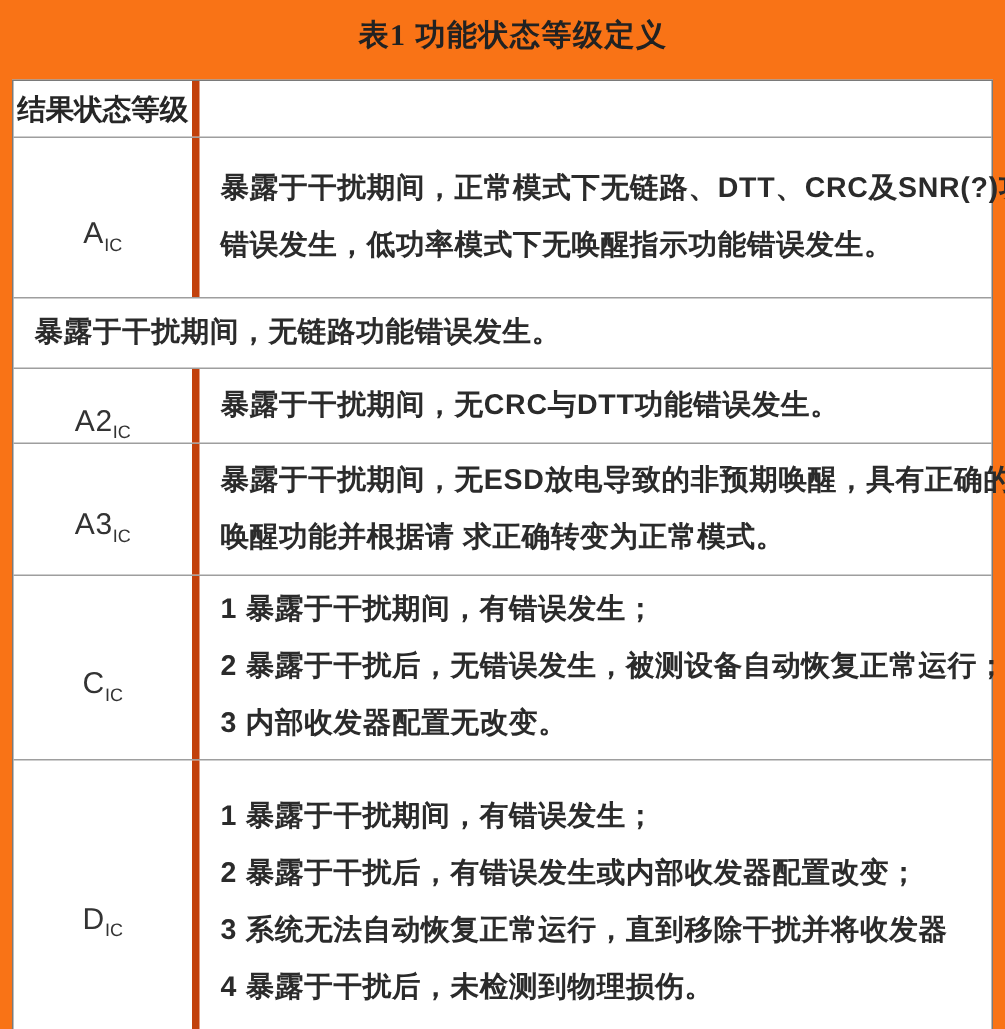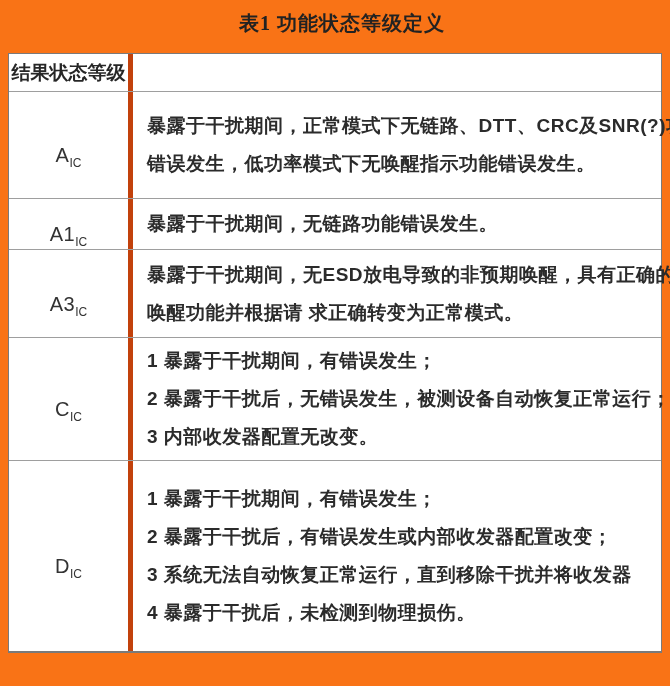--- a/index.html
+++ b/index.html
@@ -118,28 +118,33 @@
       <div class="cell-level">
         <span class="level-label"><span>A</span><sub>IC</sub></span>
       </div>
       <div class="cell-req">
         <div class="req-line">暴露于干扰期间，正常模式下无链路、DTT、CRC及SNR(?)功能</div>
         <div class="req-line">错误发生，低功率模式下无唤醒指示功能错误发生。</div>
       </div>
     </div>
 
     <div class="row r1">
-      <div class="cell-level">
-        <span class="level-label"><span>A1</span><sub>IC</sub></span>
-      </div>
       <div class="cell-req">
         <div class="req-line">暴露于干扰期间，无链路功能错误发生。</div>
       </div>
     </div>
 
+    <div class="row r2">
+      <div class="cell-level">
+        <span class="level-label"><span>A2</span><sub>IC</sub></span>
+      </div>
+      <div class="cell-req">
+        <div class="req-line">暴露于干扰期间，无CRC与DTT功能错误发生。</div>
+      </div>
+    </div>
 
     <div class="row r3">
       <div class="cell-level">
         <span class="level-label"><span>A3</span><sub>IC</sub></span>
       </div>
       <div class="cell-req">
         <div class="req-line">暴露于干扰期间，无ESD放电导致的非预期唤醒，具有正确的</div>
         <div class="req-line">唤醒功能并根据请 求正确转变为正常模式。</div>
       </div>
     </div>

